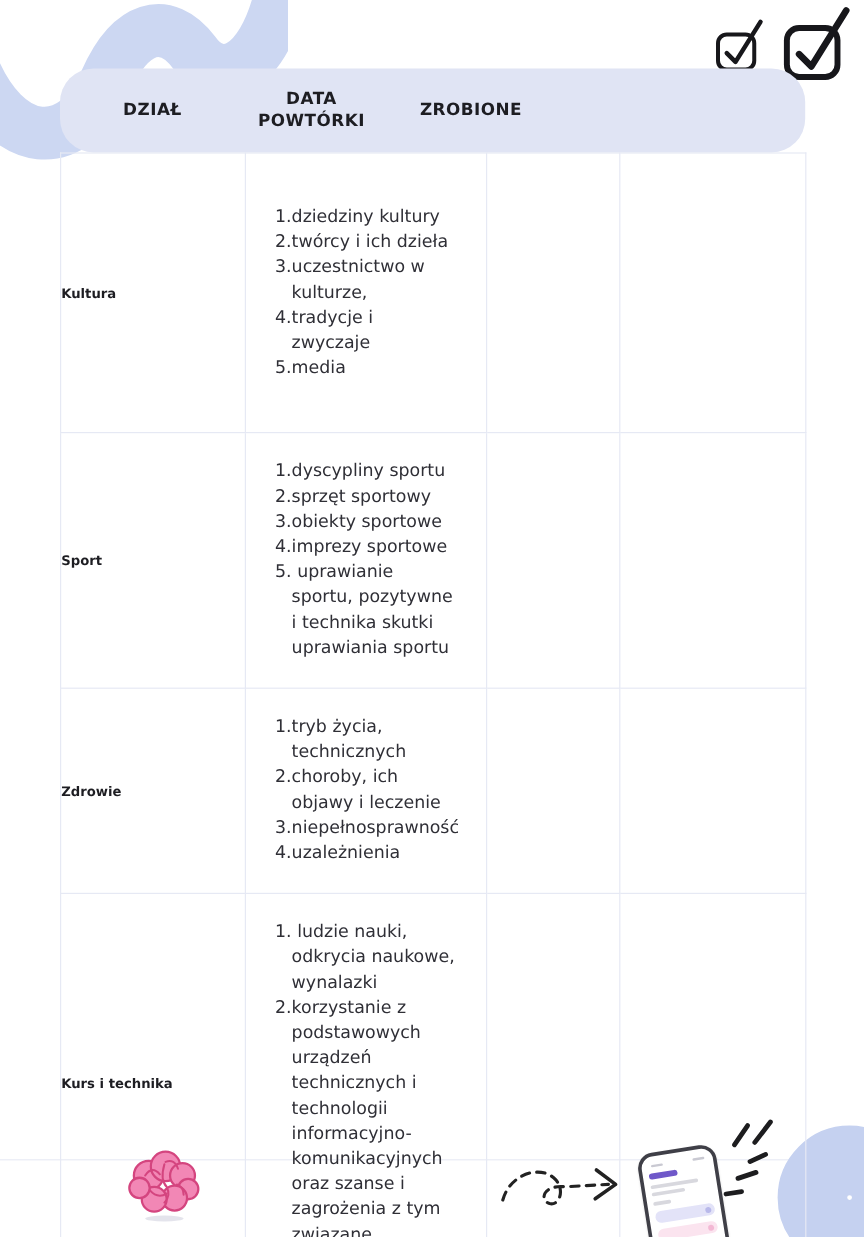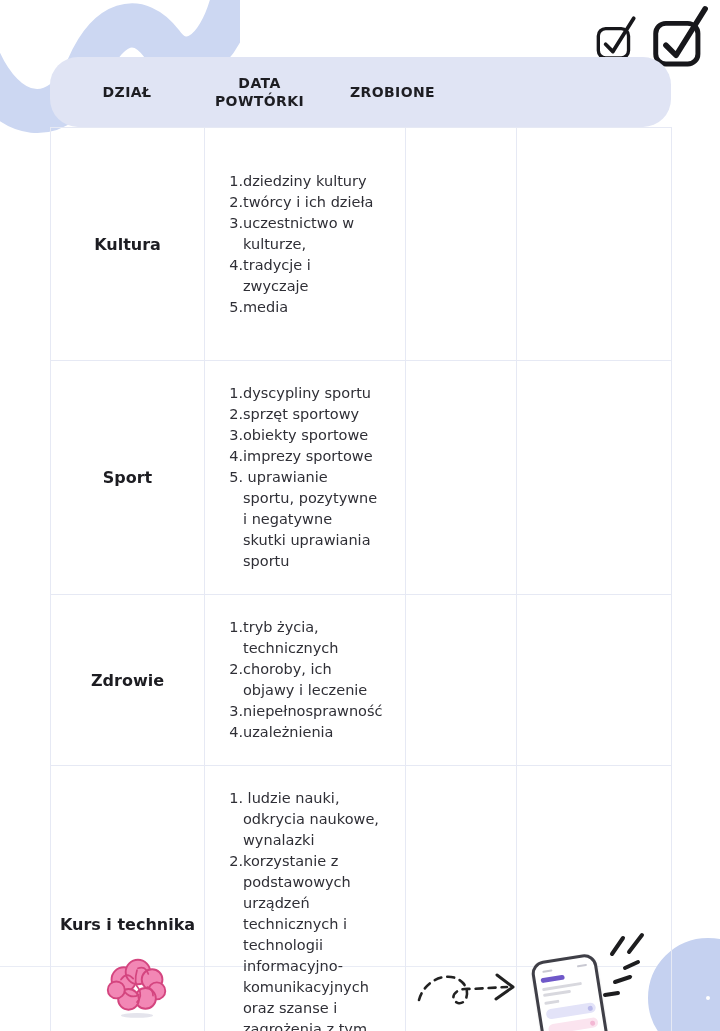--- a/index.html
+++ b/index.html
@@ -23,21 +23,21 @@
   
   .thead{position:absolute;left:50px;top:57px;width:621px;height:70px;background:var(--header-bg);
          display:flex;align-items:center;z-index:2;border-radius:28px;}
   .thead .hcell{flex:none;text-align:center;font-weight:bold;font-size:14px;color:var(--text-dark);
                 letter-spacing:.4px;line-height:18px;}
   .hc0{width:154px;} .hc1{width:201px;} .hc2{width:111px;} .hc3{width:155px;}
 
   
   table.grid{position:absolute;left:50px;top:127px;width:621px;border-collapse:collapse;table-layout:fixed;z-index:2;}
   table.grid td{border:1px solid var(--table-border);vertical-align:middle;background:transparent;}
-  .dzial-cell{text-align:center;font-weight:bold;font-size:16px;color:var(--text-dark);}
+  .dzial-cell{text-align:left;font-weight:bold;font-size:11px;color:var(--text-dark);}
   .tematy-cell{font-size:14.5px;color:#2f2f36;line-height:21px;padding:6px 4px 6px 0;}
   .tematy-cell ol{list-style:none;counter-reset:n;margin:16px;padding:0 6px 0 22px;}
   .tematy-cell li{counter-increment:n;position:relative;white-space:pre-wrap;}
   .tematy-cell li::before{content:counter(n) ".";position:absolute;right:100%;top:0;}
 
   
   .brain{position:absolute;left:104px;top:958px;z-index:2;}
   .brand-text{position:absolute;left:176px;top:966px;z-index:2;}
   .brand-title{font-size:20px;font-weight:bold;color:var(--brand-gray);letter-spacing:.8px;}
   .brand-tagline{font-size:13px;color:#54545c;margin-top:5px;letter-spacing:.2px;}
@@ -109,21 +109,21 @@
       <td></td>
     </tr>
         <tr style="height: 208px;">
       <td class="dzial-cell"><span>Sport</span></td>
       <td class="tematy-cell">
             <ol>
               <li>dyscypliny sportu</li>
               <li>sprzęt sportowy</li>
               <li>obiekty sportowe</li>
               <li>imprezy sportowe</li>
-              <li> uprawianie sportu, pozytywne i negatywne skutki uprawiania sportu</li>
+              <li> uprawianie sportu, pozytywne i technika skutki uprawiania sportu</li>
             </ol>
           </td>
       <td></td>
       <td></td>
     </tr>
         <tr style="height: 150px;">
       <td class="dzial-cell"><span>Zdrowie</span></td>
       <td class="tematy-cell">
             <ol>
               <li>tryb życia, technicznych</li>

